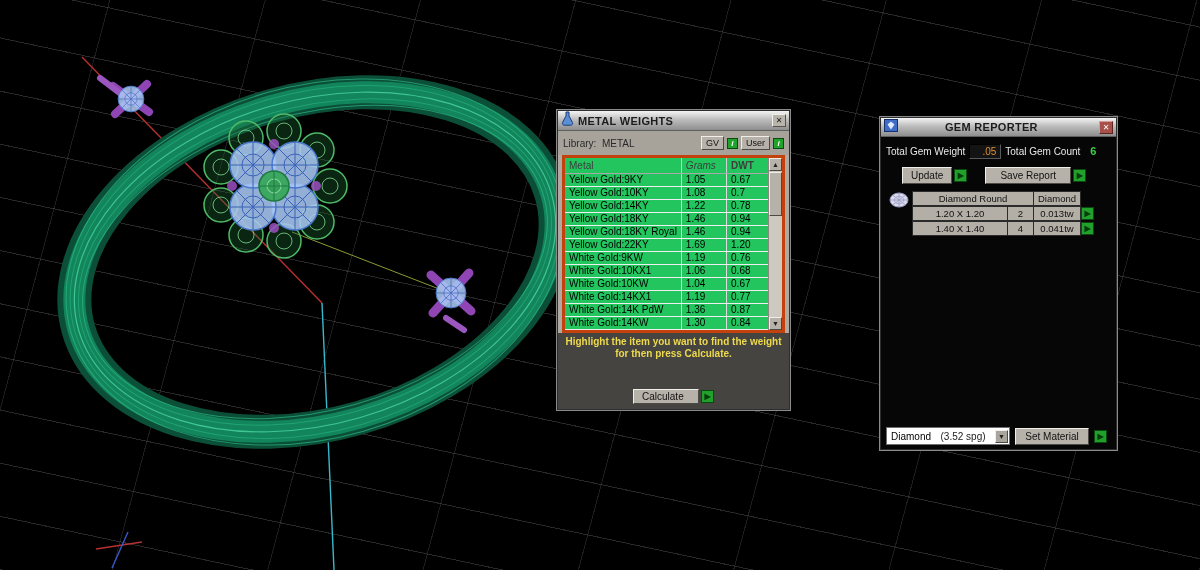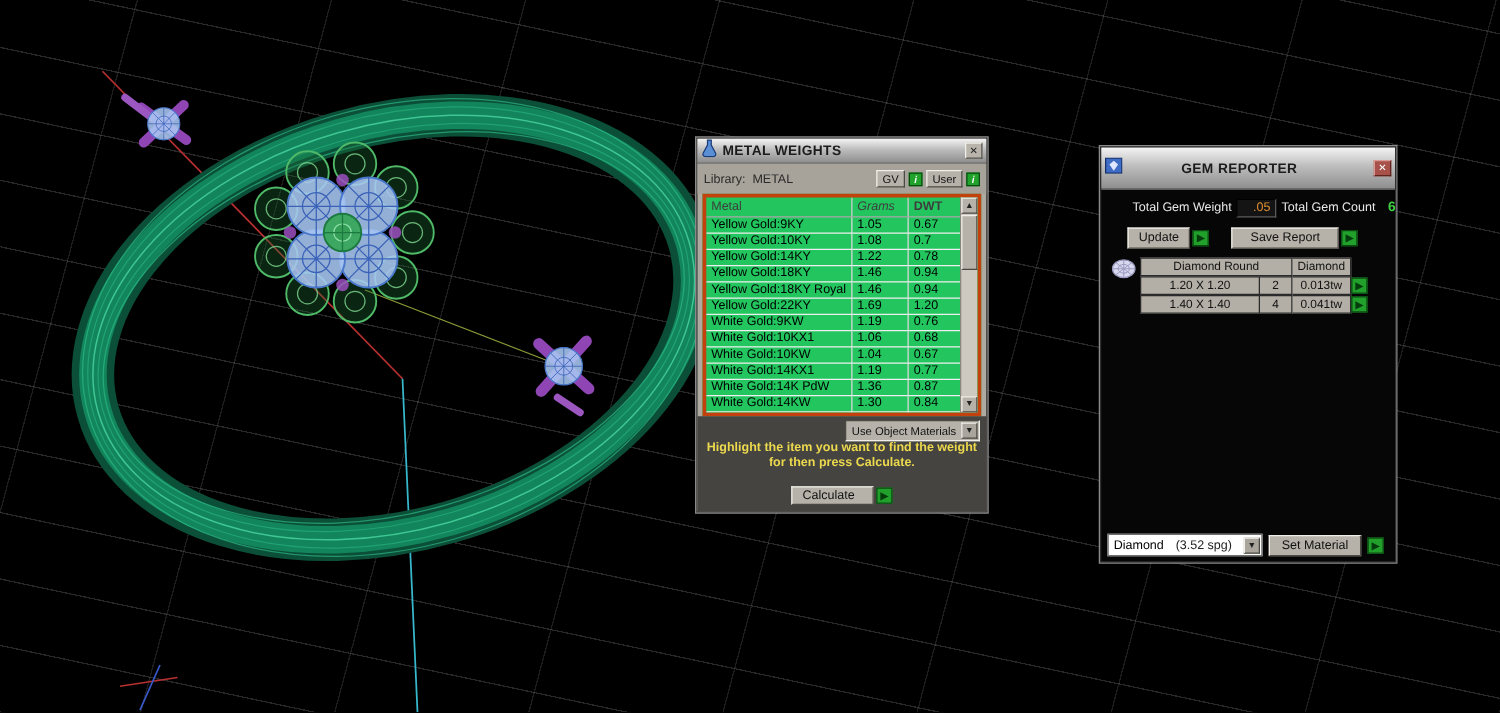--- a/index.html
+++ b/index.html
@@ -54,23 +54,23 @@
   .sthumb { height:44px; background:#b6b2a9; border:1px solid; border-color:#efeee8 #4c4a44 #4c4a44 #efeee8; margin:1px 0; }
   .mw-bottom { flex:1; background:#454440; display:flex; flex-direction:column; padding:3px 5px 5px; }
   .mw-dd-row { display:flex; justify-content:flex-end; }
   .mw-instruction { flex:1; display:flex; flex-direction:column; justify-content:flex-start; text-align:center;
     font-size:10px; font-weight:bold; color:#ecd94e; line-height:12px; }
   .mw-calcrow { display:flex; justify-content:center; align-items:center; gap:2px; }
   .btn.calc { min-width:66px; text-align:left; padding:1px 8px; }
 
   
   #gr { left:880px; top:117px; width:237px; height:333px; background:#060606; display:flex; flex-direction:column; }
-  #gr .titlebar { height:34px;gap:47px; }
+  #gr .titlebar { height:19px;gap:47px; }
   .gr-body { flex:1; display:flex; flex-direction:column; padding:5px 5px 4px; color:#e8e8e8; }
-  .gr-stats { display:flex; align-items:center; gap:4px; font-size:10px; height:18px; white-space:nowrap;margin-left:20px; }
+  .gr-stats { display:flex; align-items:center; gap:4px; font-size:10px; height:18px; white-space:nowrap; }
   .valbox { min-width:32px; padding:0 4px; background:#141414; border:1px solid; border-color:#000 #5a5a5a #5a5a5a #000;
     color:#e09030; text-align:right; font-size:10px; height:15px; line-height:13px; }
   .gcount { color:#3fd045; font-weight:bold; font-size:11px; padding:0 6px; }
   .gr-actions { display:flex; align-items:center; gap:2px; margin:7px 0 7px 16px; }
   .gr-actions .gap { width:14px; }
   .gr-table { display:flex; align-items:flex-start; }
   .gr-iconcell { width:26px; display:flex; justify-content:center; padding-top:1px; }
   .gr-grid { display:flex; flex-direction:column; }
   .gr-head { display:grid; grid-template-columns:122px 47px 15px; }
   .gr-row  { display:grid; grid-template-columns:96px 26px 47px 15px; }
@@ -269,26 +269,20 @@
         </tbody>
       </table>
       <div class="vscroll">
         <div class="sarrow">▲</div>
         <div class="sthumb"></div>
         <div class="sarrow bottom">▼</div>
       </div>
     </div>
 
     <div class="mw-bottom">
-      <div class="mw-dd-row">
-        <div class="combo">
-          <span>Use Object Materials</span>
-          <span class="combo-arrow">▼</span>
-        </div>
-      </div>
       <div class="mw-instruction">
         <div>Highlight the item you want to find the weight</div>
         <div>for then press Calculate.</div>
       </div>
       <div class="mw-calcrow">
         <button class="btn calc">Calculate</button>
         <span class="play">▶</span>
       </div>
     </div>
   </div>

